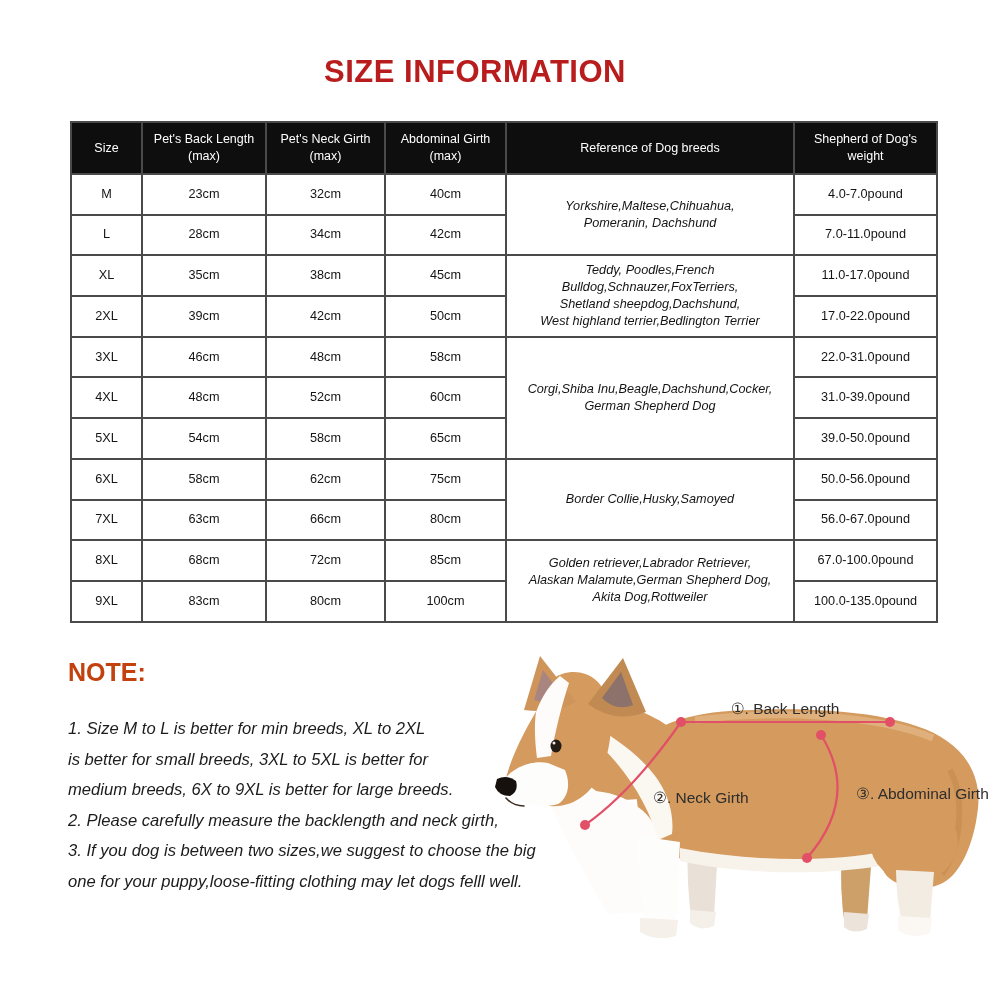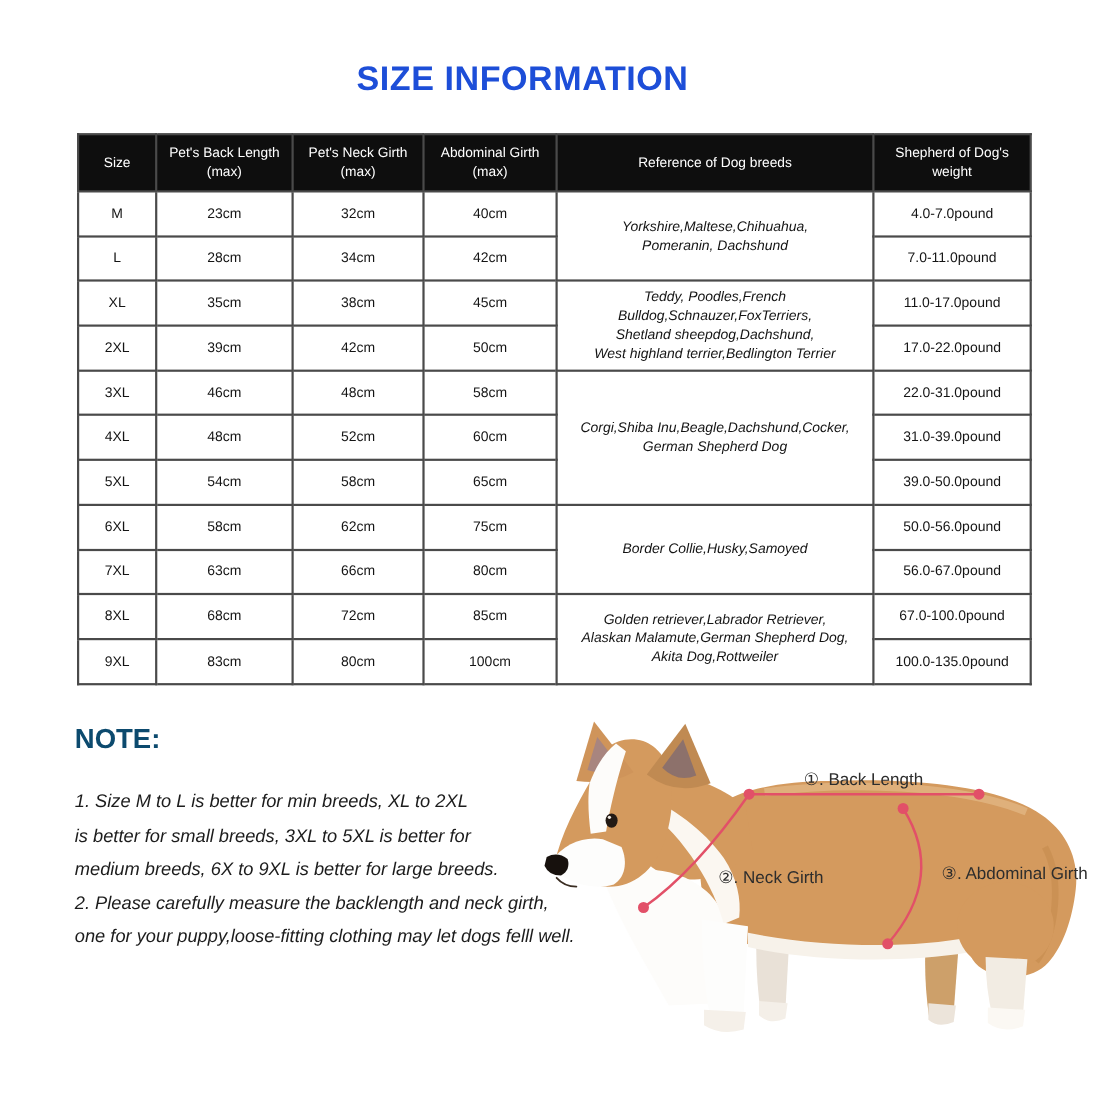--- a/index.html
+++ b/index.html
@@ -1,37 +1,37 @@
 <!DOCTYPE html>
 <html><head>
 <meta charset="utf-8">
 <style>
   html,body{margin:0;padding:0;background:#ffffff;}
   #page{position:relative;width:1000px;height:1000px;background:#ffffff;overflow:hidden;
         font-family:"Liberation Sans",sans-serif;color:#1a1a1a;}
 
   
   .page-title{position:absolute;left:0;top:54px;width:950px;text-align:center;
-              font-size:31px;font-weight:bold;letter-spacing:.5px;color:#1d4ed8;}
+              font-size:31px;font-weight:bold;letter-spacing:.5px;color:#b91c1c;}
 
   
   .size-table-wrap{position:absolute;left:70px;top:121px;}
   table.size-table{border-collapse:collapse;table-layout:fixed;width:866px;}
   table.size-table th,table.size-table td{
       border:2px solid #4a4a4a;text-align:center;vertical-align:middle;
       padding:0 2px;white-space:pre-line;line-height:1.35;}
   table.size-table th{background:#0e0e0e;color:#ffffff;font-weight:400;
       font-size:12.5px;height:50px;}
   table.size-table td{font-size:12.7px;color:#141414;}
   table.size-table tr.body-row{height:40.7px;}
   td.breeds-cell{font-size:12.3px;font-style:italic;}
   td.weight-cell{font-size:12.7px;margin-top:48px;}
 
   
-  .note-heading{position:absolute;left:68px;top:658px;font-size:25px;font-weight:bold;color:#0c4a6e;}
+  .note-heading{position:absolute;left:68px;top:658px;font-size:25px;font-weight:bold;color:#c2410c;}
   .note-lines{position:absolute;left:68px;top:714px;font-size:16.6px;line-height:30.6px;color:#1c1c1c;font-style:italic;}
 
   
   .dog-diagram{position:absolute;left:490px;top:650px;width:510px;height:300px;}
   .ann-label{font-family:"Liberation Sans",sans-serif;font-size:15.5px;fill:#2d2d2d;}
 </style>
 </head>
 <body>
 
 <div id="page">
@@ -153,20 +153,21 @@
     </tbody>
       </table>
   </div>
 
   <div class="note-heading">NOTE:</div>
   <div class="note-lines">
     <div>1. Size M to L is better for min breeds, XL to 2XL</div>
     <div>is better for small breeds, 3XL to 5XL is better for</div>
     <div>medium breeds, 6X to 9XL is better for large breeds.</div>
     <div>2. Please carefully measure the backlength and neck girth,</div>
+    <div>3. If you dog is between two sizes,we suggest to choose the big</div>
     <div>one for your puppy,loose-fitting clothing may let dogs felll well.</div>
   </div>
 
   <svg class="dog-diagram" viewBox="0 0 510 300" xmlns="http://www.w3.org/2000/svg">
 
     <g>
 
       <path d="M352,198 L382,203 L377,270 Q375,281 362,280 L355,277 Q349,238 352,198 Z" fill="#cda06a"></path>
       <path d="M354,262 L379,264 L377,279 Q363,285 354,277 Z" fill="#ece4da"></path>
       <path d="M198,192 L228,196 L224,268 Q222,278 210,277 L202,274 Q196,233 198,192 Z" fill="#e9e1d7"></path>

